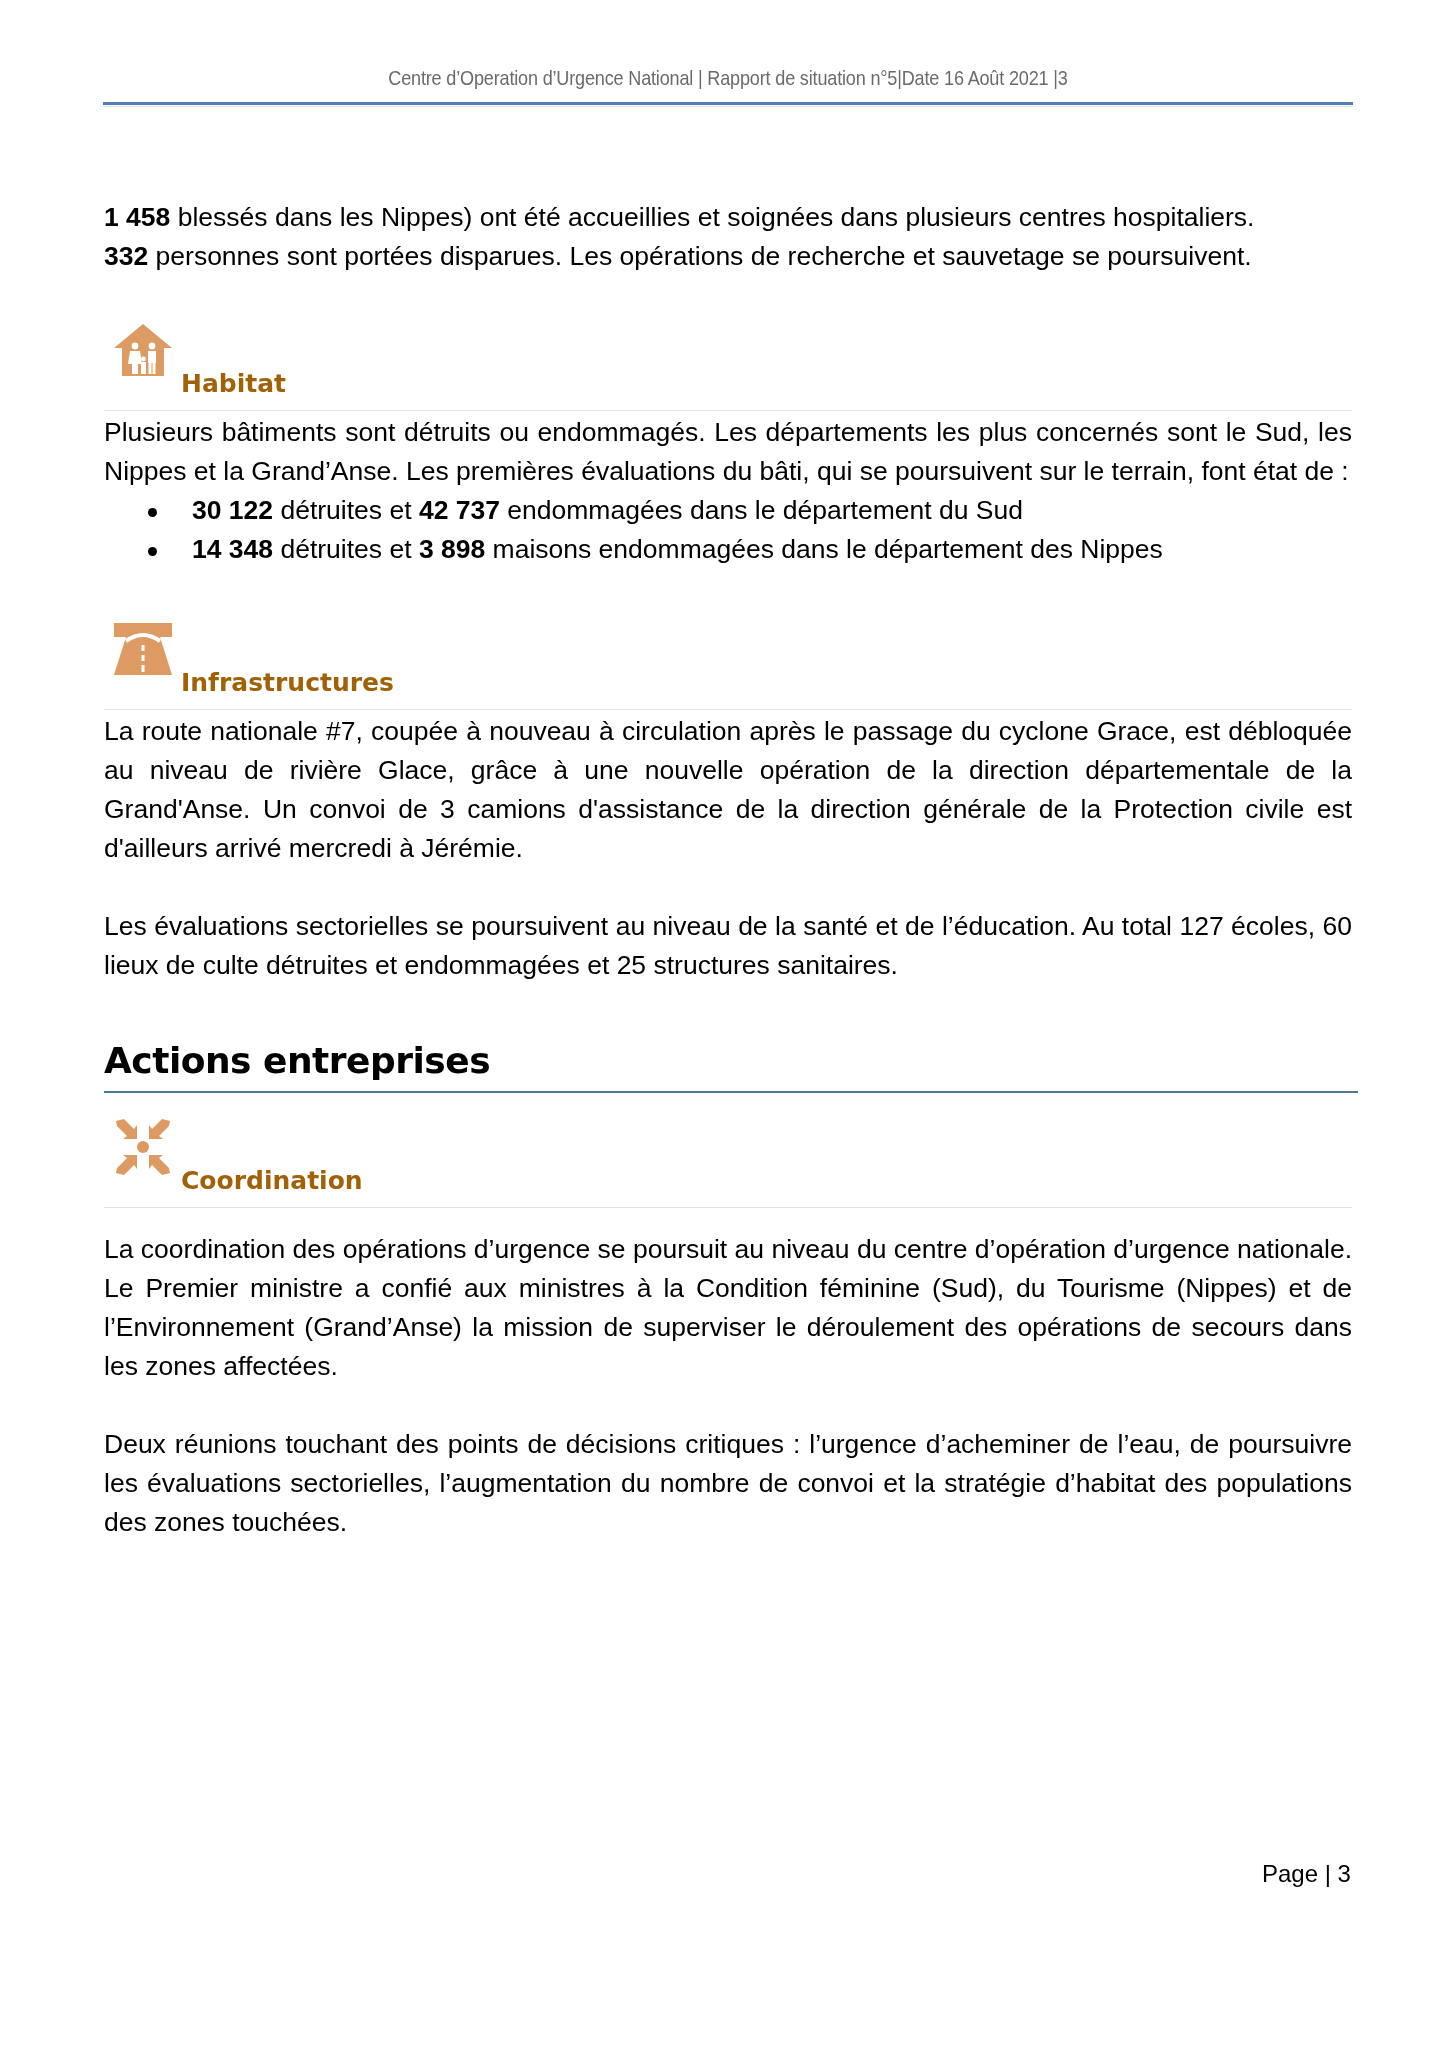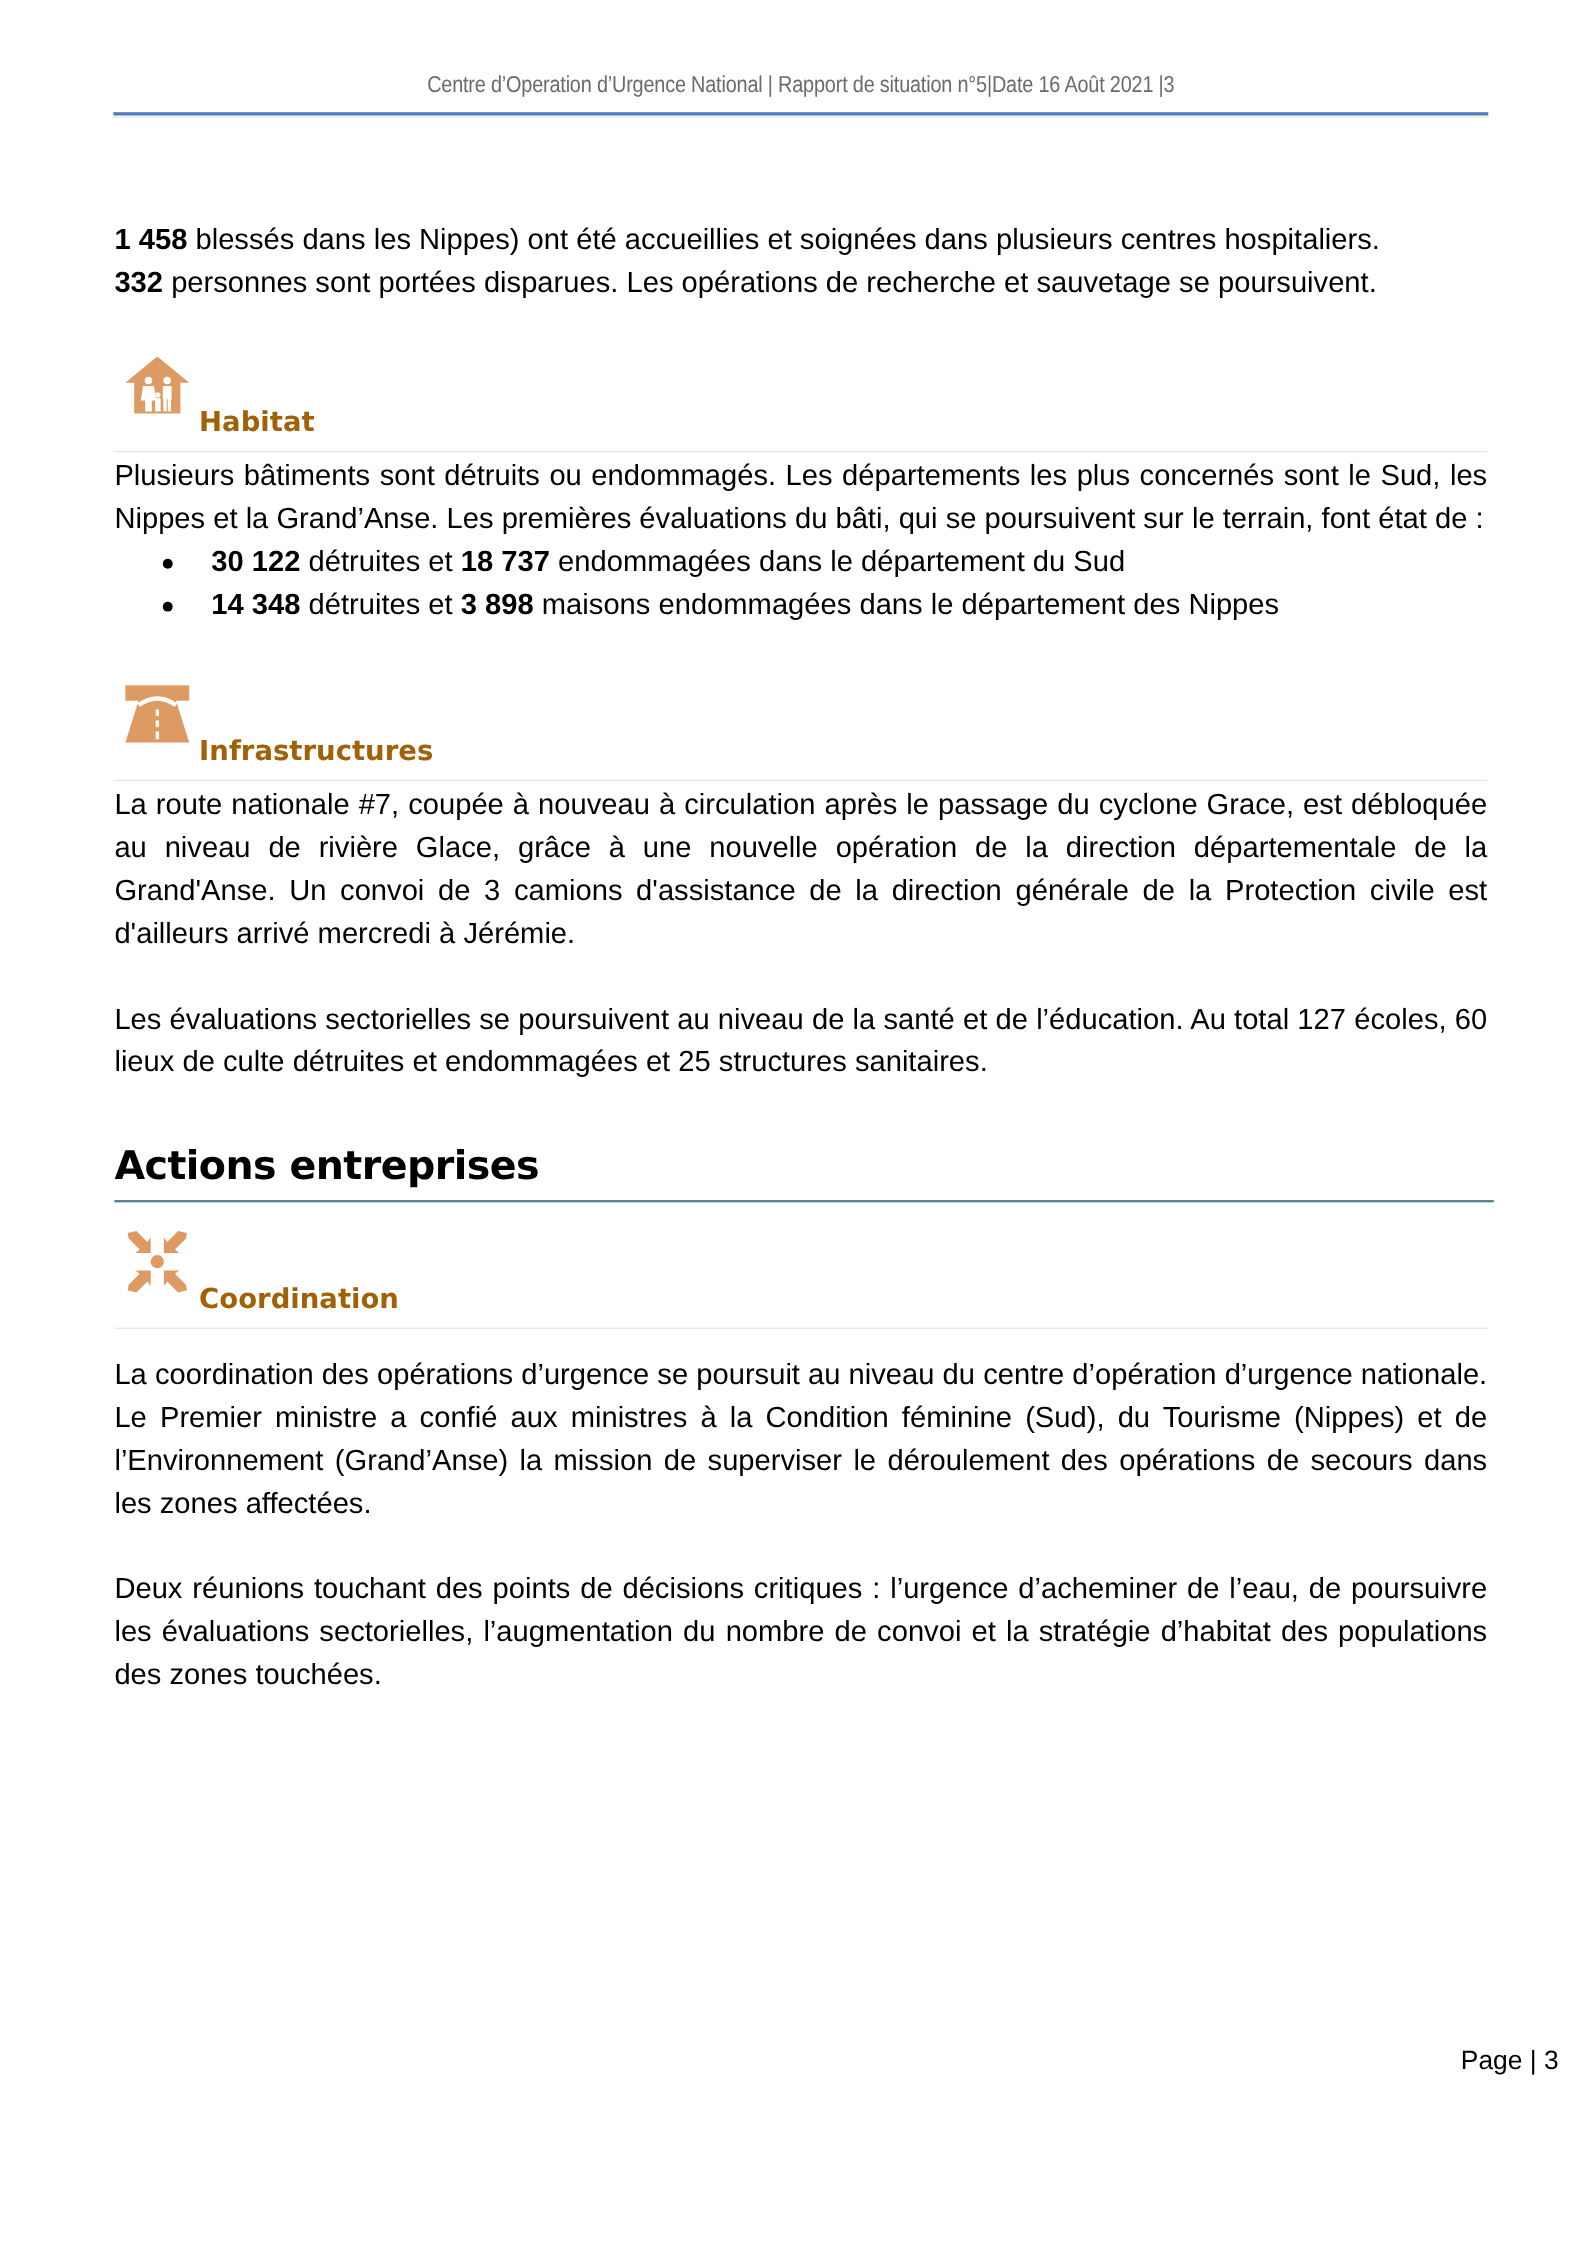--- a/index.html
+++ b/index.html
@@ -18,21 +18,21 @@
   .section-head .title { position: absolute; left: 77px; bottom: 12px; font-family: "DejaVu Sans", sans-serif;
                          font-weight: bold; font-size: 25px; color: #a16207; }
   .section-rule { height: 1px; background: #e1e1e1; margin-bottom: 2px; }
   ul.bullets { list-style: none; margin: 0; padding: 0 0 0 44px; }
   ul.bullets li { position: relative; font-size: 26.5px; line-height: 39px; padding-left: 44px; }
   ul.bullets li::before { content: ""; position: absolute; left: 0; top: 17px; width: 9px; height: 9px; border-radius: 50%; background: #000; }
   b { font-weight: bold; margin-top: 10px; }
   .h1 { font-family: "DejaVu Sans", sans-serif; font-weight: bold; font-size: 36px; line-height: 52px;
         margin-top: 50px; letter-spacing: -0.5px; }
   .h1-rule { height: 2px; background: #4a7a8c; margin-top: 4px; width: 1254px; }
-  .page-footer { position: absolute; left: 1328px; top: 1860px; font-size: 24px; font-family: "Liberation Sans", sans-serif; }
+  .page-footer { position: absolute; left: 1262px; top: 1860px; font-size: 24px; font-family: "Liberation Sans", sans-serif; }
 </style>
 </head>
 <body>
 
 <div class="page-header">Centre d’Operation d’Urgence National | Rapport de situation n°5|Date 16 Août 2021 |3</div>
 <div class="header-rule"></div>
 <div class="header-rule2"></div>
 
 <div class="content">
 
@@ -53,21 +53,21 @@
       <rect x="36.5" y="42" width="3" height="12" fill="#fff"></rect>
       <rect x="40.5" y="42" width="3" height="12" fill="#fff"></rect>
       <circle cx="31.5" cy="39" r="2.4" fill="#fff"></circle>
       <rect x="29" y="42" width="5" height="12" fill="#fff"></rect>
     </svg>
     <span class="title">Habitat</span>
   </div>
   <div class="section-rule"></div>
   <p>Plusieurs bâtiments sont détruits ou endommagés. Les départements les plus concernés sont le Sud, les Nippes et la Grand’Anse. Les premières évaluations du bâti, qui se poursuivent sur le terrain, font état de :</p>
   <ul class="bullets">
-    <li><b>30 122</b><span> détruites et </span><b>18 737</b><span> endommagées dans le département du Sud</span></li>
+    <li><b>30 122</b><span> détruites et </span><b>42 737</b><span> endommagées dans le département du Sud</span></li>
     <li><b>14 348</b><span> détruites et </span><b>3 898</b><span> maisons endommagées dans le département des Nippes</span></li>
   </ul>
 
   <div style="height:50px"></div>
 
   <div class="section-head">
     <svg class="icon" viewBox="0 0 62 62">
       <rect x="2" y="4" width="58" height="14" fill="#dd9a63"></rect>
       <path d="M14,18 Q31,6 48,18 L60,56 L2,56 Z" fill="#dd9a63"></path>
       <path d="M14,22 Q31,10 48,22" stroke="#fff" stroke-width="4" fill="none"></path>

